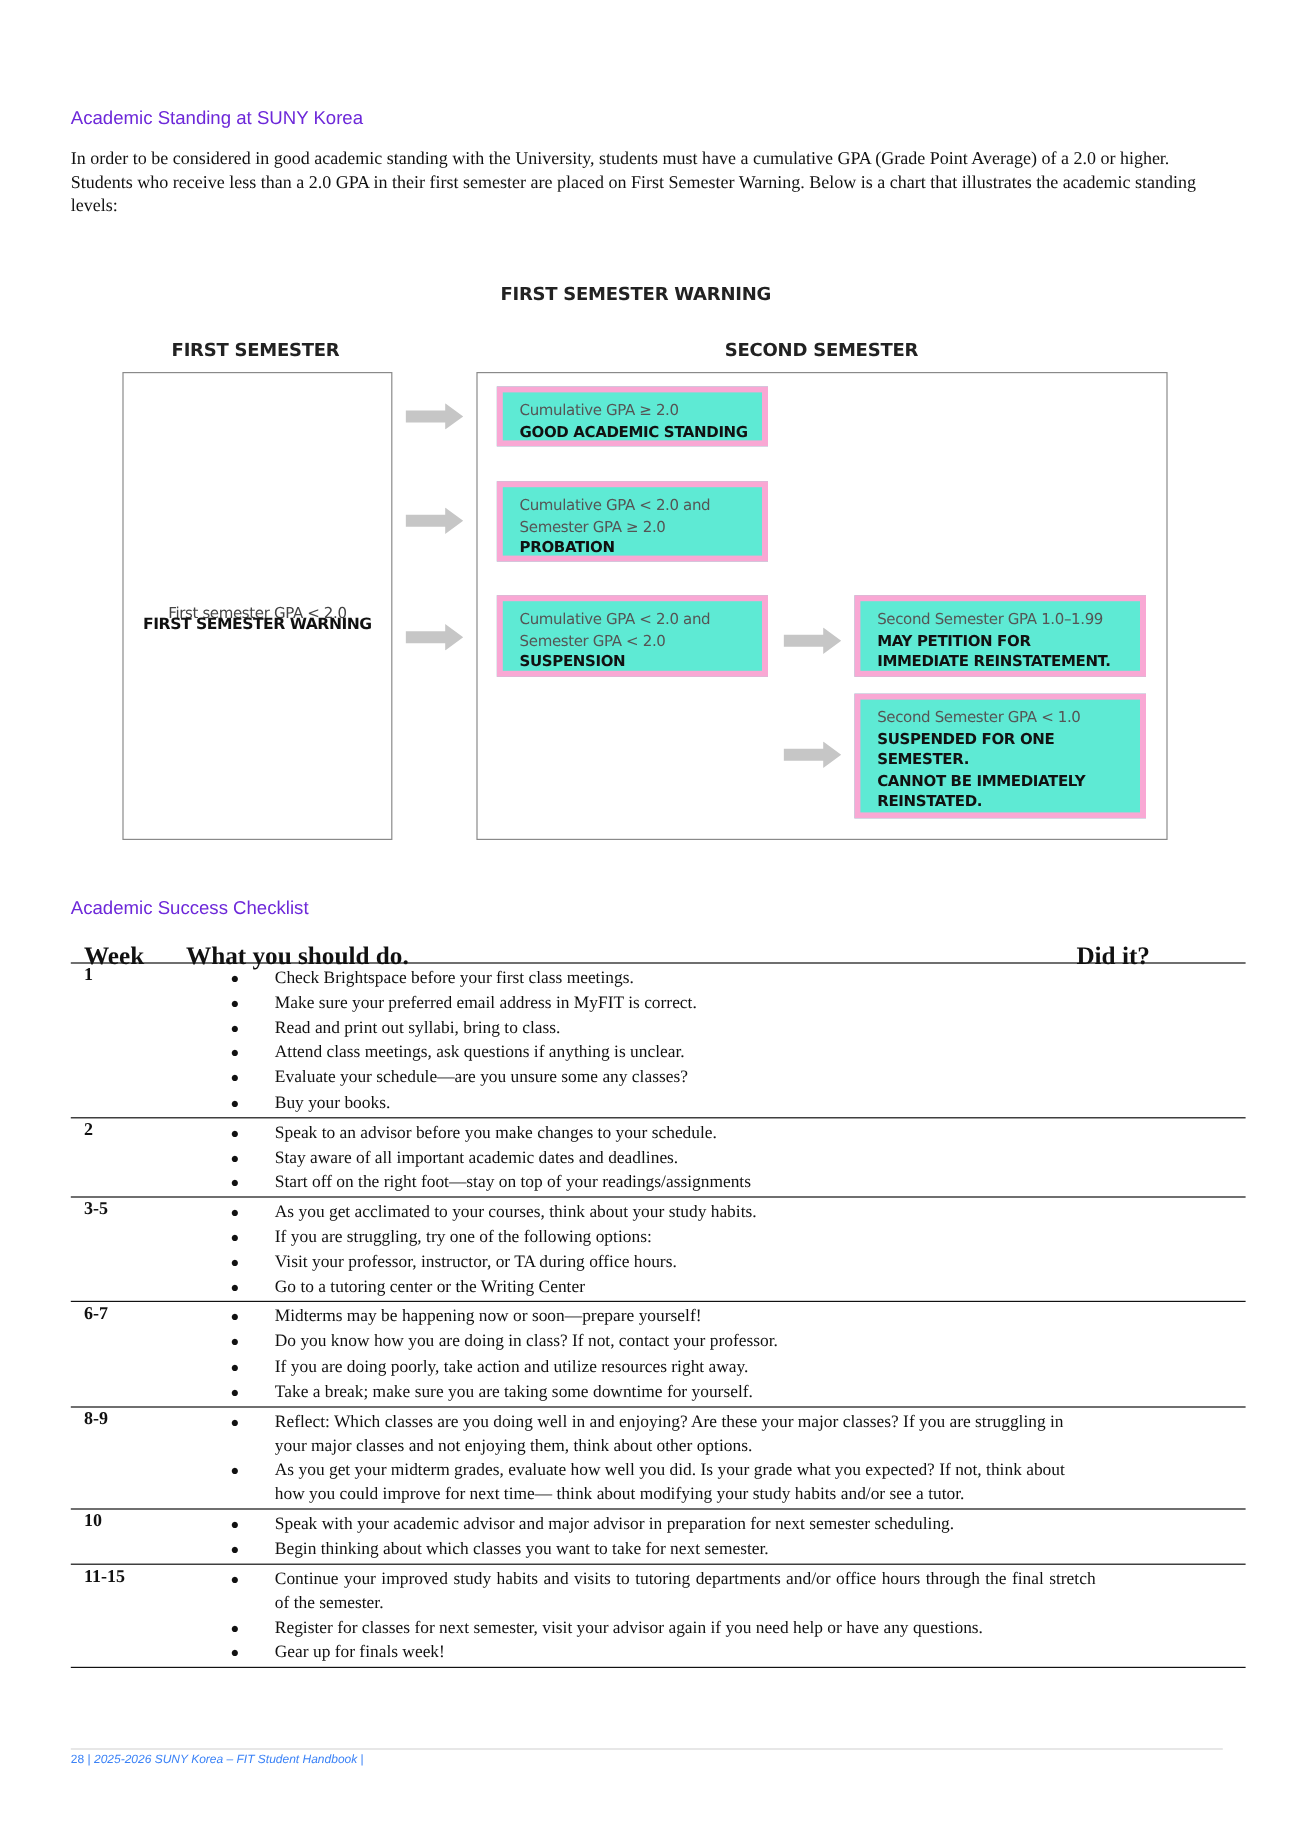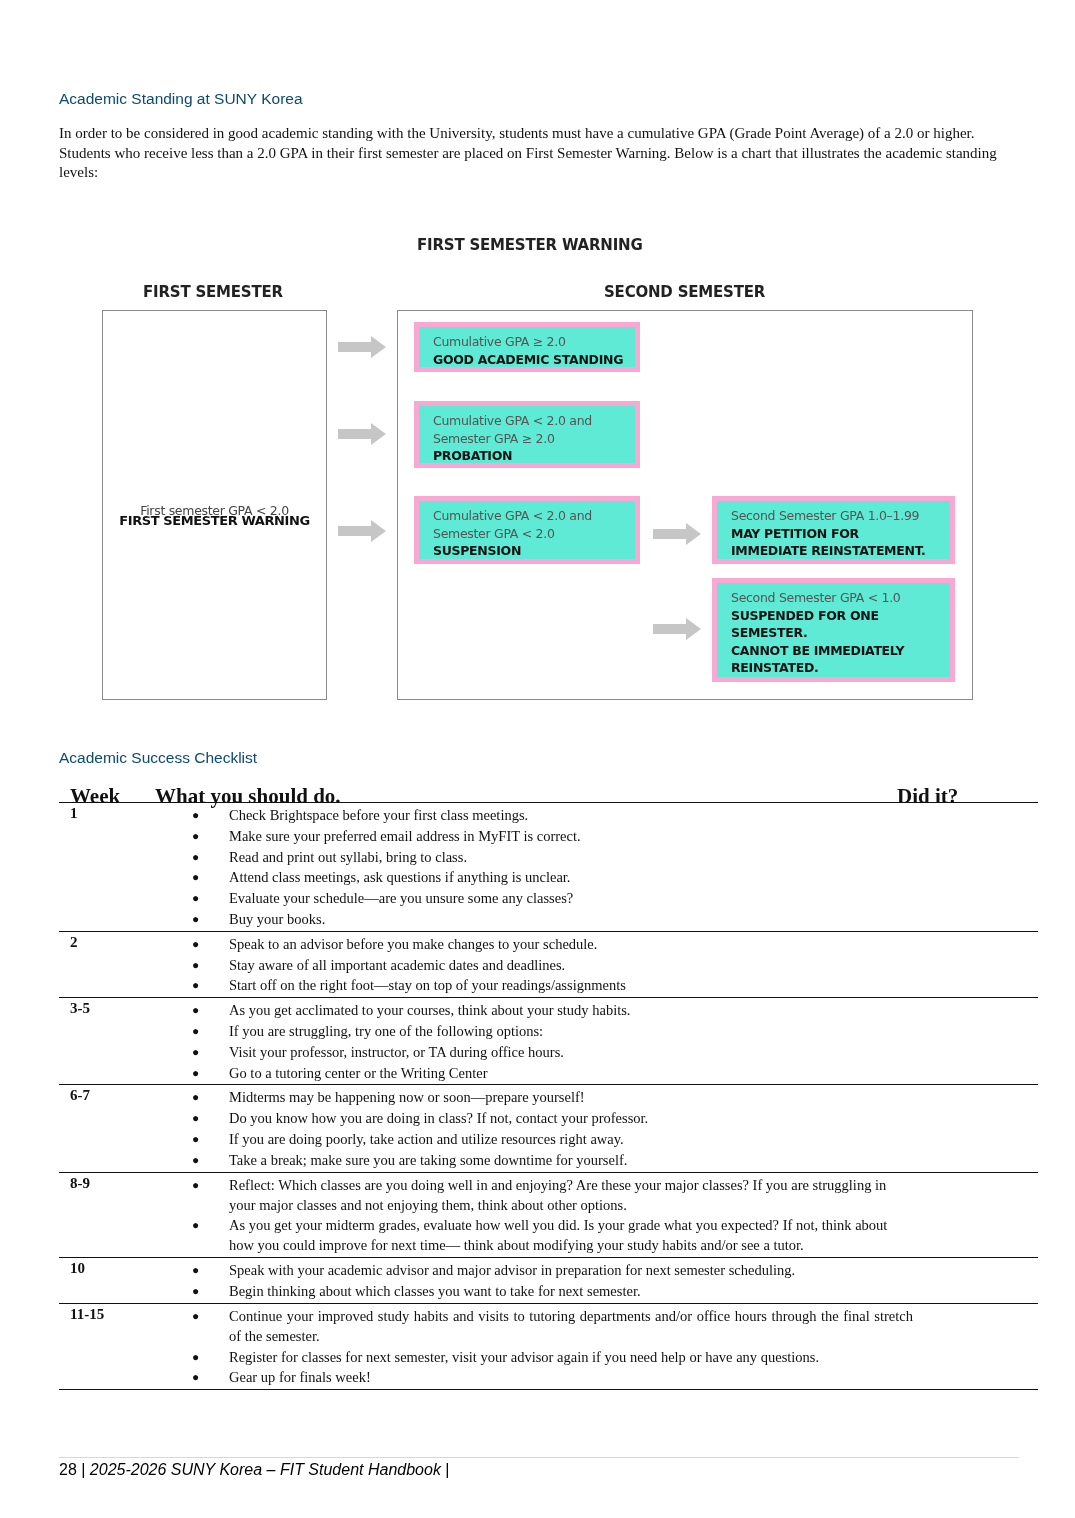--- a/index.html
+++ b/index.html
@@ -1,18 +1,18 @@
 <!DOCTYPE html>
 <html><head>
 <meta charset="utf-8">
 <style>
   html, body { margin: 0; padding: 0; background: #ffffff; }
   body { width: 1075px; height: 1518px; position: relative; overflow: hidden; color: #111; }
 
-  .section-title { position: absolute; left: 59px; font-size: 15.5px; font-family: "Liberation Sans", sans-serif; color: #0c4a6e; }
+  .section-title { position: absolute; left: 59px; font-size: 15.5px; font-family: "Liberation Sans", sans-serif; color: #6d28d9; }
   .intro { position: absolute; left: 59px; top: 124px; width: 960px; font-family: "Liberation Serif", serif; font-size: 15px; line-height: 19.5px; color: #111; }
 
   
   .diag-title { position: absolute; font-family: "DejaVu Sans", sans-serif; font-weight: bold; font-size: 15px; color: #222; letter-spacing: -0.2px; }
   .box { position: absolute; border: 1px solid #8a8a8a; background: #fff; box-sizing: border-box; }
   .inner-box { position: absolute; border: 5px solid #f9a8d4; background: #5eead4; box-sizing: border-box; padding: 6px 0 0 14px; font-family: "DejaVu Sans", sans-serif; font-size: 12.5px; line-height: 17.5px; }
   .cond { color: #555; font-weight: normal; letter-spacing: -0.3px; }
   .status { color: #111; font-weight: bold; letter-spacing: -0.3px; }
   .arrow { position: absolute; width: 48px; height: 22px; }
   .first-cond { position: absolute; left: 0; width: 100%; text-align: center; font-family: "DejaVu Sans", sans-serif; font-size: 12.5px; color: #444; letter-spacing: -0.3px; }
@@ -23,21 +23,21 @@
   .thead { position: relative; height: 20px; border-bottom: 1.2px solid #111; font-weight: bold; font-size: 21px; }
   .thead span { position: absolute; top: 2px; }
   .row { position: relative; border-bottom: 1.2px solid #111; padding: 2px 0 1px 0; }
   .week { position: absolute; left: 11px; top: 2px; font-weight: bold; font-size: 15px; }
   .items { margin: 0; padding: 0; list-style: none; }
   .items li { position: relative; padding-left: 170px; width: 684px; line-height: 20px; margin-bottom: 0.8px; }
   .items li .bullet { position: absolute; left: 133px; top: 0; font-size: 12px; }
   .items li.justify { text-align: justify; }
 
   .footer-line { position: absolute; left: 59px; top: 1457px; width: 960px; height: 1px; background: #d8d8d8; }
-  .footer { position: absolute; left: 59px; top: 1461px; font-family: "Liberation Sans", sans-serif; font-size: 16px; color: #000000; }
+  .footer { position: absolute; left: 59px; top: 1461px; font-family: "Liberation Sans", sans-serif; font-size: 10px; color: #3b82f6; }
   .footer i { font-style: italic; }
 </style>
 </head>
 <body>
 
 <div class="section-title" style="top:90px;">Academic Standing at SUNY Korea</div>
 <div class="intro">In order to be considered in good academic standing with the University, students must have a cumulative GPA (Grade Point Average) of a 2.0 or higher. Students who receive less than a 2.0 GPA in their first semester are placed on First Semester Warning. Below is a chart that illustrates the academic standing levels:</div>
 
 <div>
   <div class="diag-title" style="left:417px; top:236px;">FIRST SEMESTER WARNING</div>

